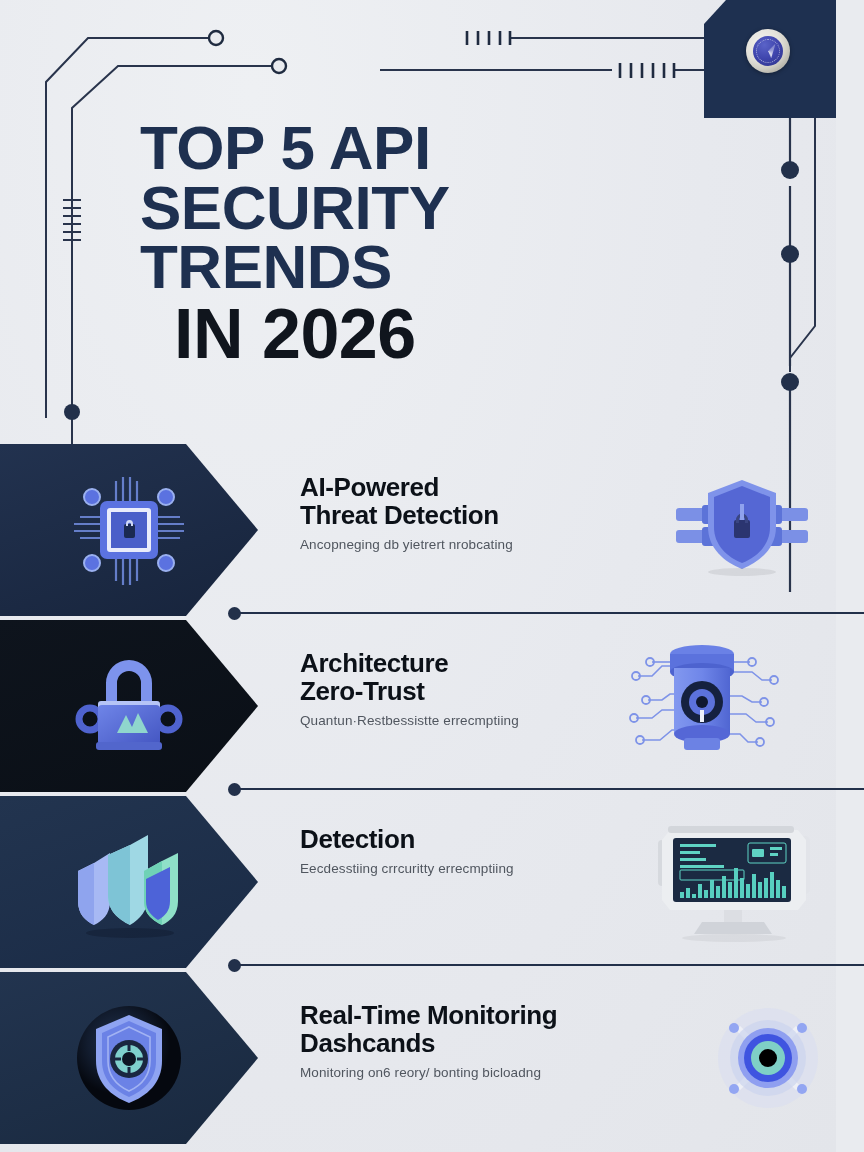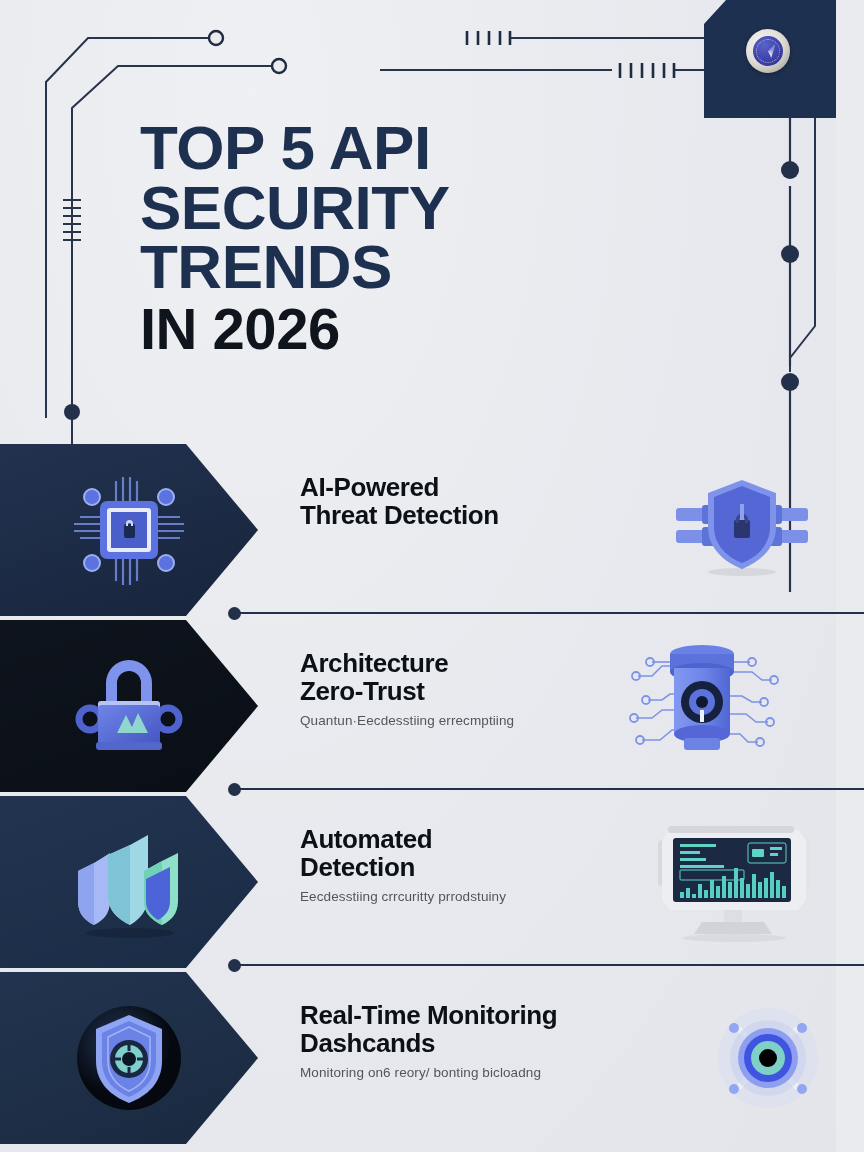--- a/index.html
+++ b/index.html
@@ -60,21 +60,21 @@
   }
   .title-line {
     font-weight:800;
     letter-spacing:-0.5px;
     line-height:0.96;
     text-transform:uppercase;
     font-size:62px;
     color:#1e3050;
     white-space:nowrap;
   }
-  .title-line.l4 { color:#10151d; font-size:58px; margin-top:4px; }
+  .title-line.l4 { color:#10151d; font-size:70px; margin-top:4px;margin-left:34px; }
 
   
   .row {
     position:absolute; left:0; width:864px; height:172px;
   }
   .row.r1 { top:444px; }
   .row.r2 { top:620px; }
   .row.r3 { top:796px; }
   .row.r4 { top:972px; }
 
@@ -234,20 +234,21 @@
               <circle cx="96" cy="92" r="8"></circle>
           </g>
         </svg>
       </div>
     </div>
     <div class="row-text">
       <div class="row-title">
         <div>AI-Powered</div>
         <div>Threat Detection</div>
       </div>
+      <div class="row-sub">Ancopneging db yietrert nrobcating</div>
     </div>
     <div class="row-art a1">
       <svg viewBox="0 0 140 104" width="140" height="104">
         <g fill="#7b90e6">
           <rect x="4" y="36" width="42" height="13" rx="3"></rect>
           <rect x="4" y="58" width="42" height="13" rx="3"></rect>
           <rect x="94" y="36" width="42" height="13" rx="3"></rect>
           <rect x="94" y="58" width="42" height="13" rx="3"></rect>
         </g>
         <g fill="#5c73d8">
@@ -287,21 +288,21 @@
           <path d="M47,86 L56,68 L62,80 L68,66 L78,86 Z" fill="#8fd6cd"></path>
           <rect x="26" y="95" width="66" height="8" rx="3" fill="#5266cc"></rect>
         </svg>
       </div>
     </div>
     <div class="row-text">
       <div class="row-title">
         <div>Architecture</div>
         <div>Zero-Trust</div>
       </div>
-      <div class="row-sub">Quantun·Eecdesstiing errecmptiing</div>
+      <div class="row-sub">Quantun·Restbessistte errecmptiing</div>
     </div>
     <div class="row-art a2">
       <svg viewBox="0 0 160 136" width="160" height="136">
         <g stroke="#7e93e8" stroke-width="1.6" fill="none">
           <path d="M30,24 L50,24"></path>
             <path d="M16,38 L30,38 L40,28 L50,28"></path>
           <path d="M26,62 L40,62 L48,56 L56,56"></path>
             <path d="M14,80 L30,80 L40,72 L52,72"></path>
           <path d="M20,102 L38,102 L50,92 L58,92"></path>
           <path d="M110,24 L128,24"></path>
@@ -354,24 +355,23 @@
           <path d="M60,22 L60,102 C48,96 38,88 38,72 L38,32 Z" fill="#7ec4d6"></path>
           <path d="M92,38 L108,30 L108,78 C108,92 100,98 92,102 C84,98 74,92 74,78 L74,48 Z" fill="#8fe0c8"></path>
           <path d="M92,38 L92,102 C84,98 74,92 74,78 L74,48 Z" fill="#6fd2b6"></path>
           <path d="M88,50 L100,44 L100,78 C100,88 95,93 88,97 C82,93 76,88 76,78 L76,56 Z" fill="#4d63d8"></path>
           <ellipse cx="60" cy="110" rx="44" ry="5" fill="#0b1220" opacity=".3"></ellipse>
         </svg>
       </div>
     </div>
     <div class="row-text">
       <div class="row-title">
-        <div>Automated</div>
         <div>Detection</div>
       </div>
-      <div class="row-sub">Eecdesstiing crrcuritty prrodstuiny</div>
+      <div class="row-sub">Eecdesstiing crrcuritty errecmptiing</div>
     </div>
     <div class="row-art a3">
       <svg viewBox="0 0 190 128" width="190" height="128">
         <rect x="18" y="24" width="20" height="46" rx="4" fill="#d6d9de"></rect>
         <rect x="22" y="34" width="10" height="9" fill="#eceef2"></rect>
         <rect x="22" y="46" width="10" height="9" fill="#eceef2"></rect>
         <rect x="22" y="58" width="10" height="9" fill="#eceef2"></rect>
         <rect x="146" y="20" width="24" height="58" rx="5" fill="#e2e4e9"></rect>
         <g fill="#55595f">
           <circle cx="158" cy="33" r="3.2"></circle>

